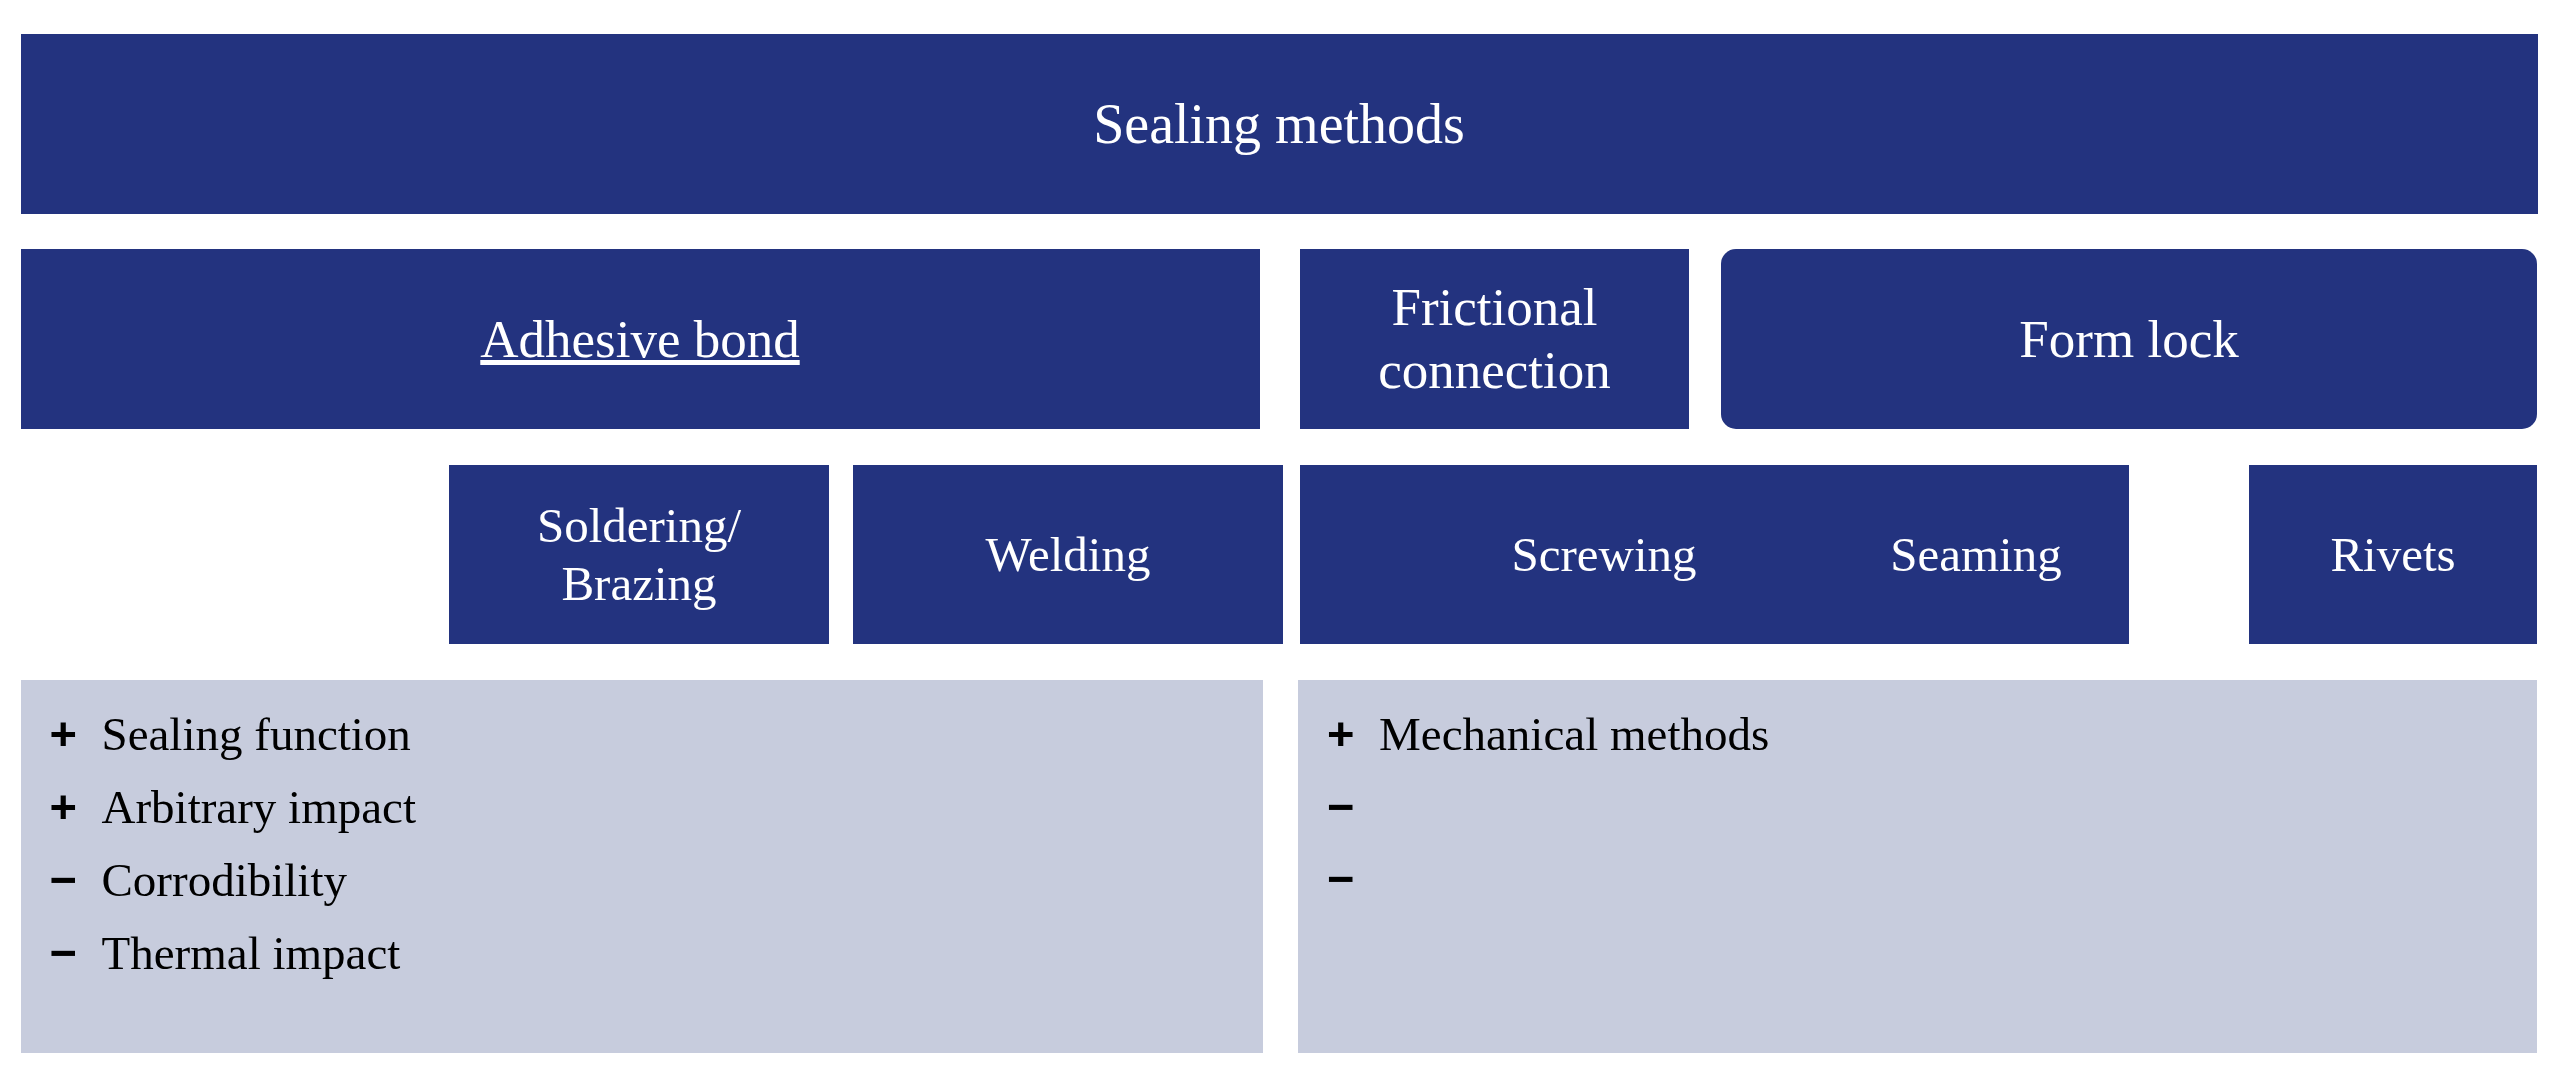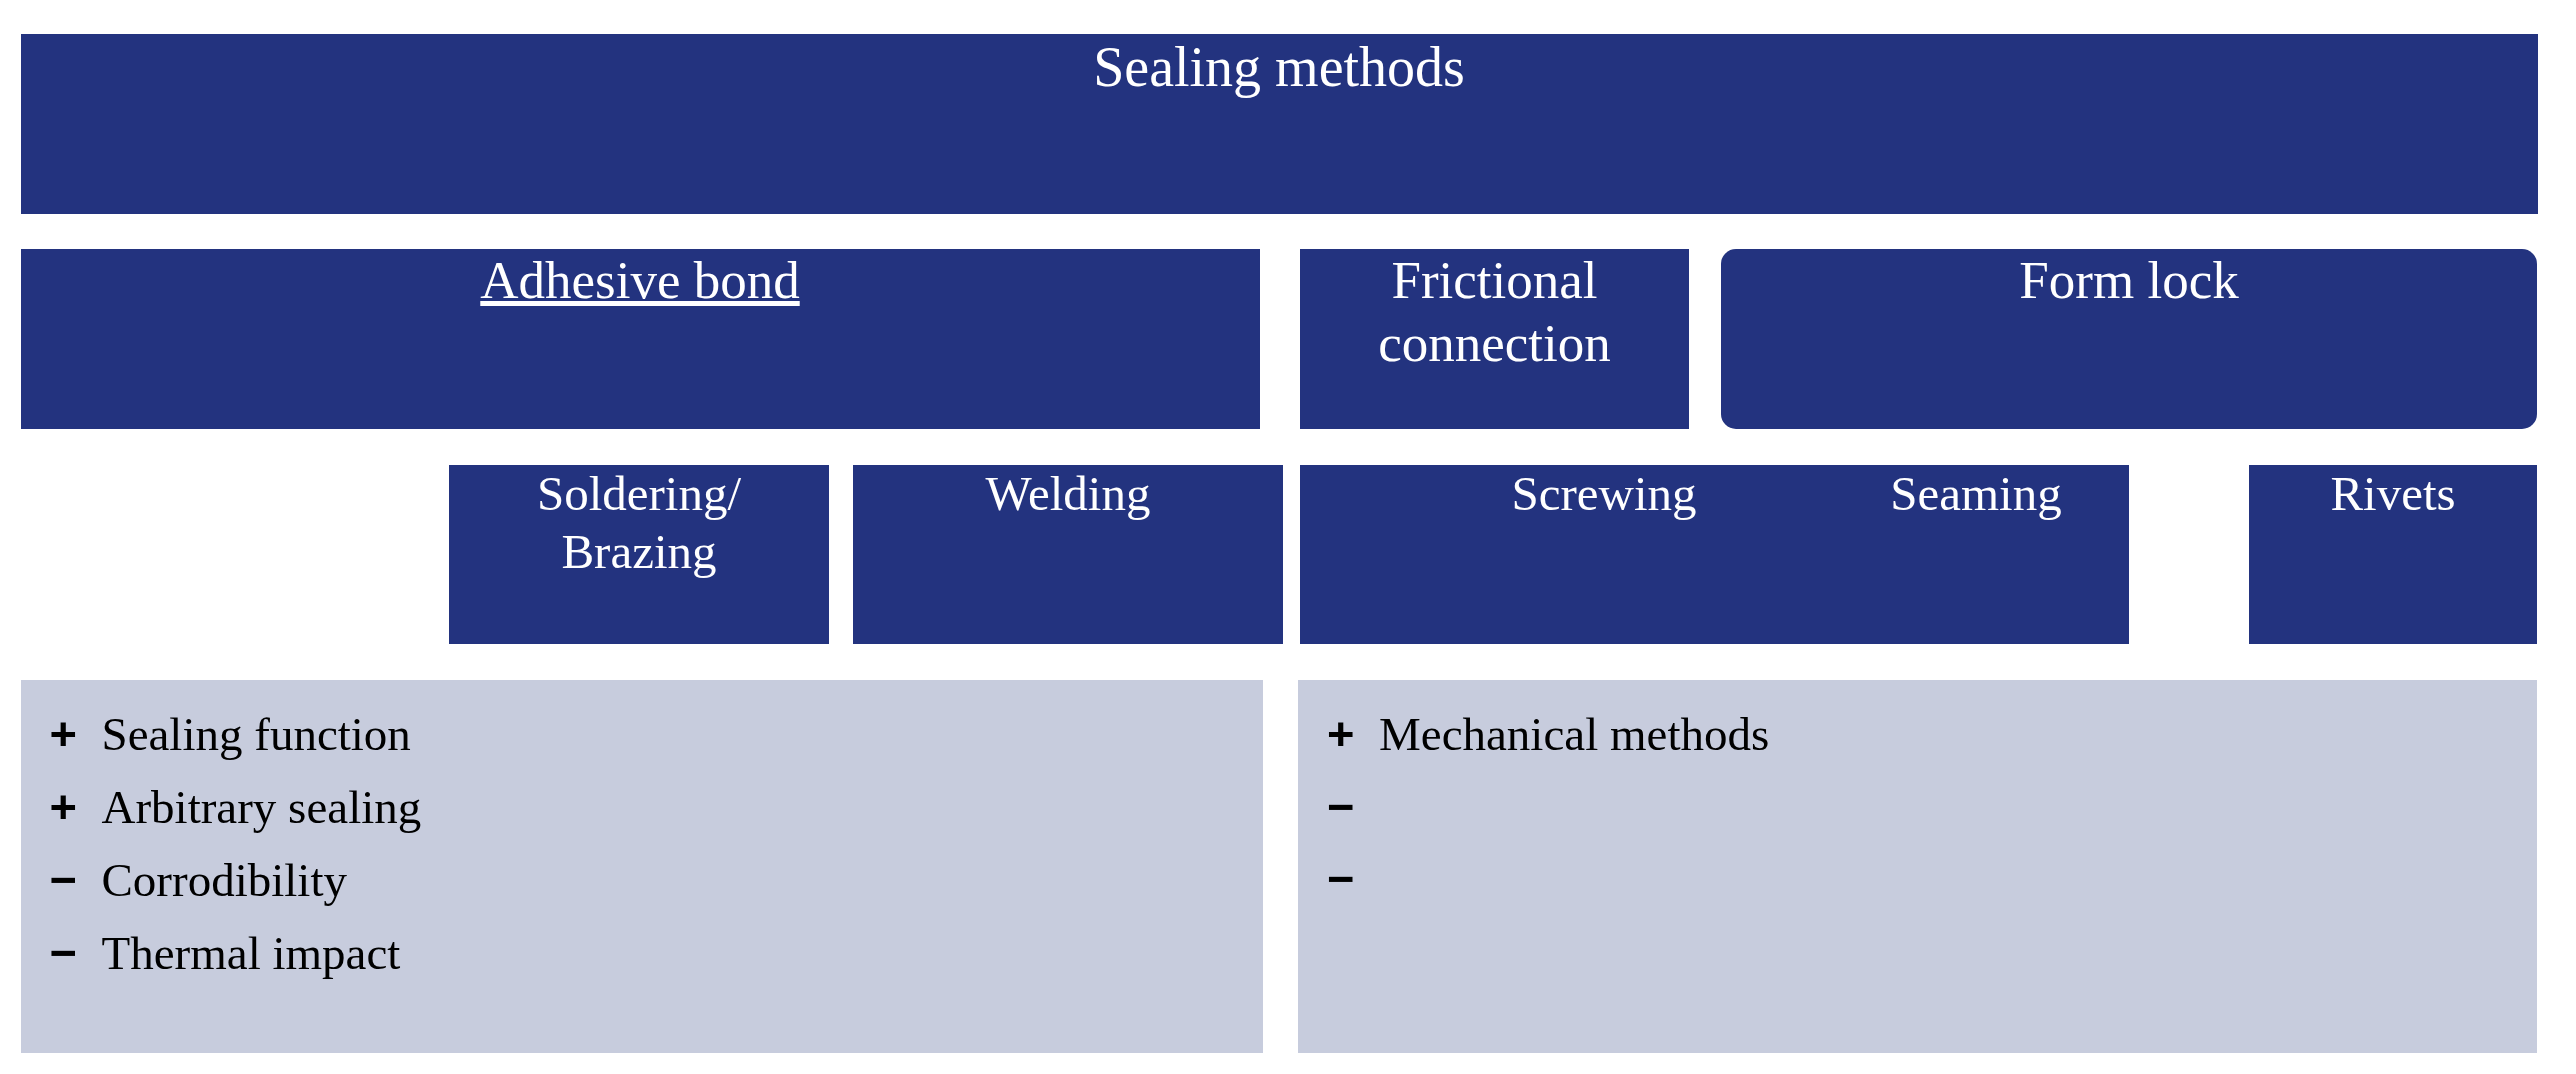--- a/index.html
+++ b/index.html
@@ -21,20 +21,21 @@
     top: 0;
     width: 2576px;
     height: 1074px;
   }
 
   .box {
     position: absolute;
     background: #23337F;
     color: #ffffff;
     display: flex;
+    align-items: center;
     justify-content: center;
     text-align: center;
     line-height: 1.18;
     box-sizing: border-box;
   }
 
   .box .label {
     display: block;
     width: 100%;
     white-space: pre-line;
@@ -157,21 +158,21 @@
   </div>
 
   <div class="panel panel-left">
     <ul class="bullet-list">
       <li class="bullet-item">
         <span class="bullet-sign">+</span>
         <span class="bullet-text">Sealing function</span>
       </li>
       <li class="bullet-item">
         <span class="bullet-sign">+</span>
-        <span class="bullet-text">Arbitrary sealing</span>
+        <span class="bullet-text">Arbitrary impact</span>
       </li>
       <li class="bullet-item">
         <span class="bullet-sign">−</span>
         <span class="bullet-text">Corrodibility</span>
       </li>
       <li class="bullet-item">
         <span class="bullet-sign">−</span>
         <span class="bullet-text">Thermal impact</span>
       </li>
     </ul>

